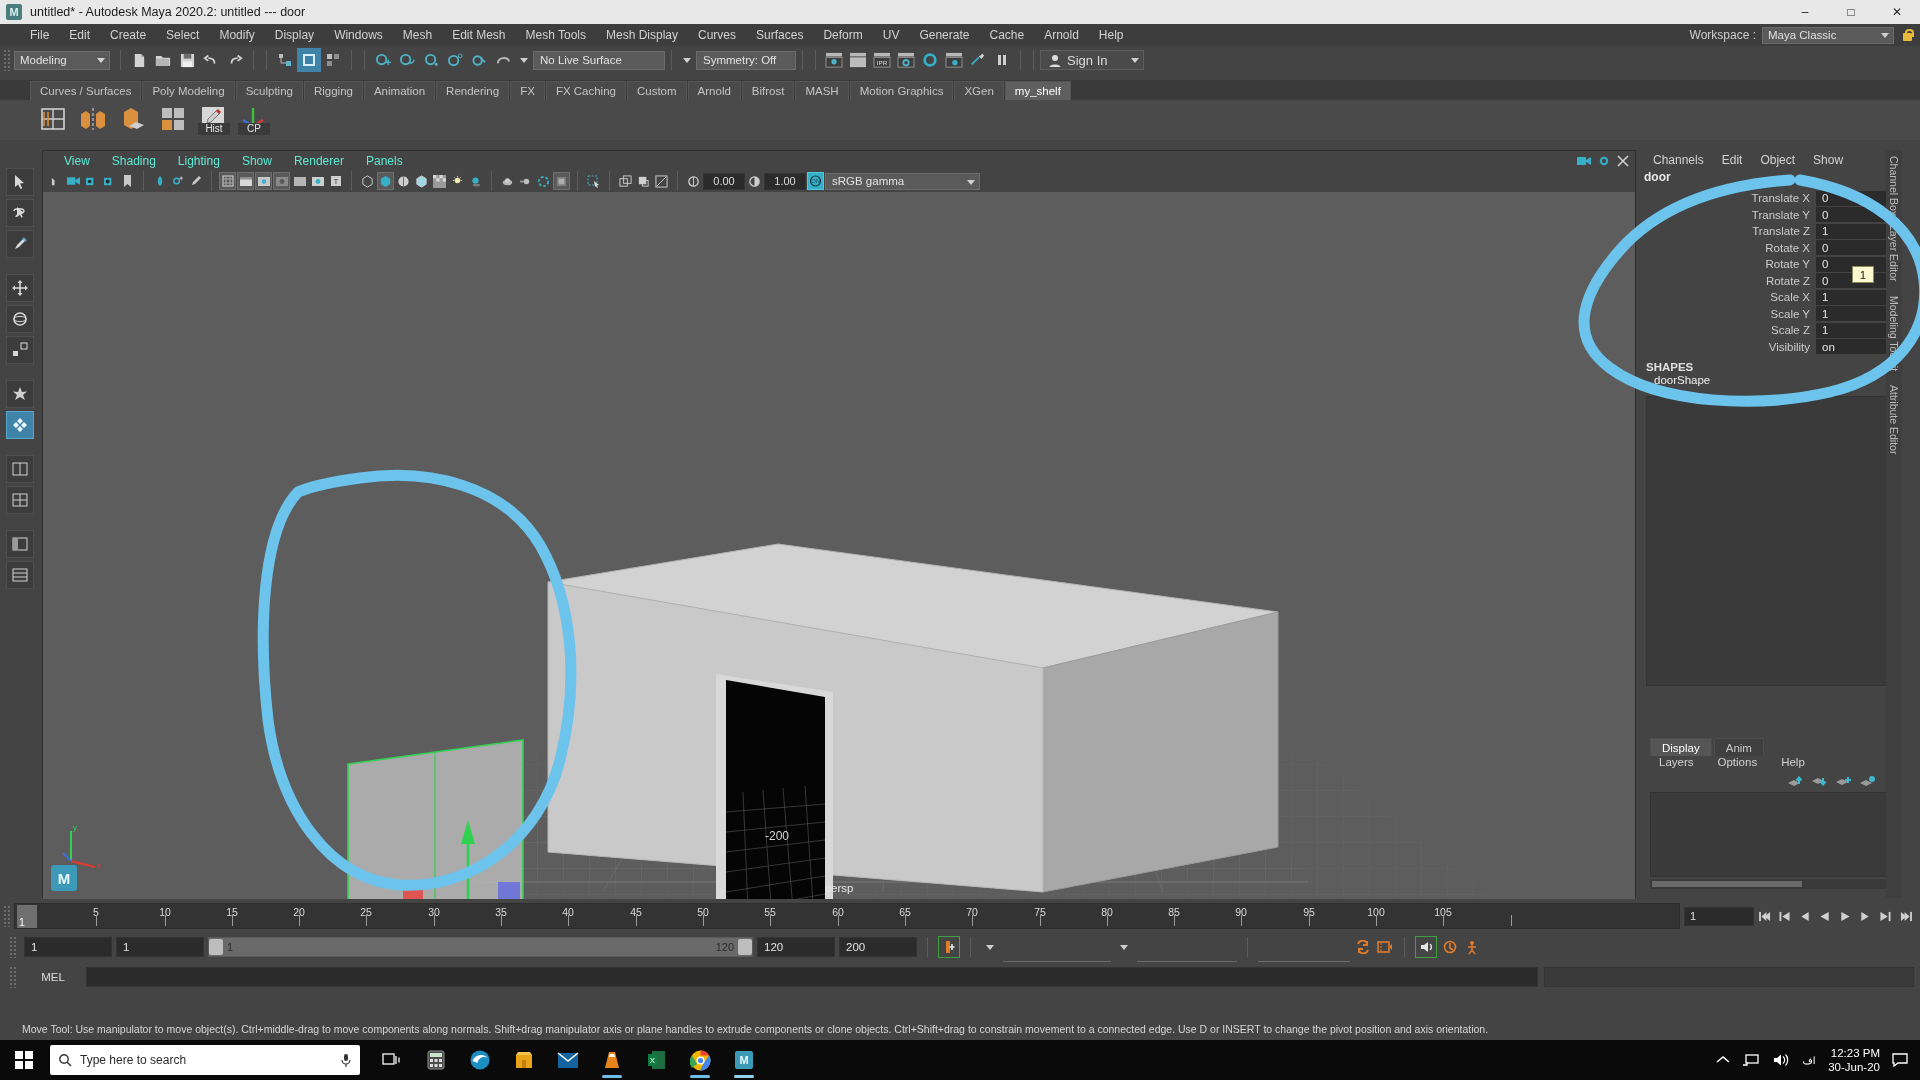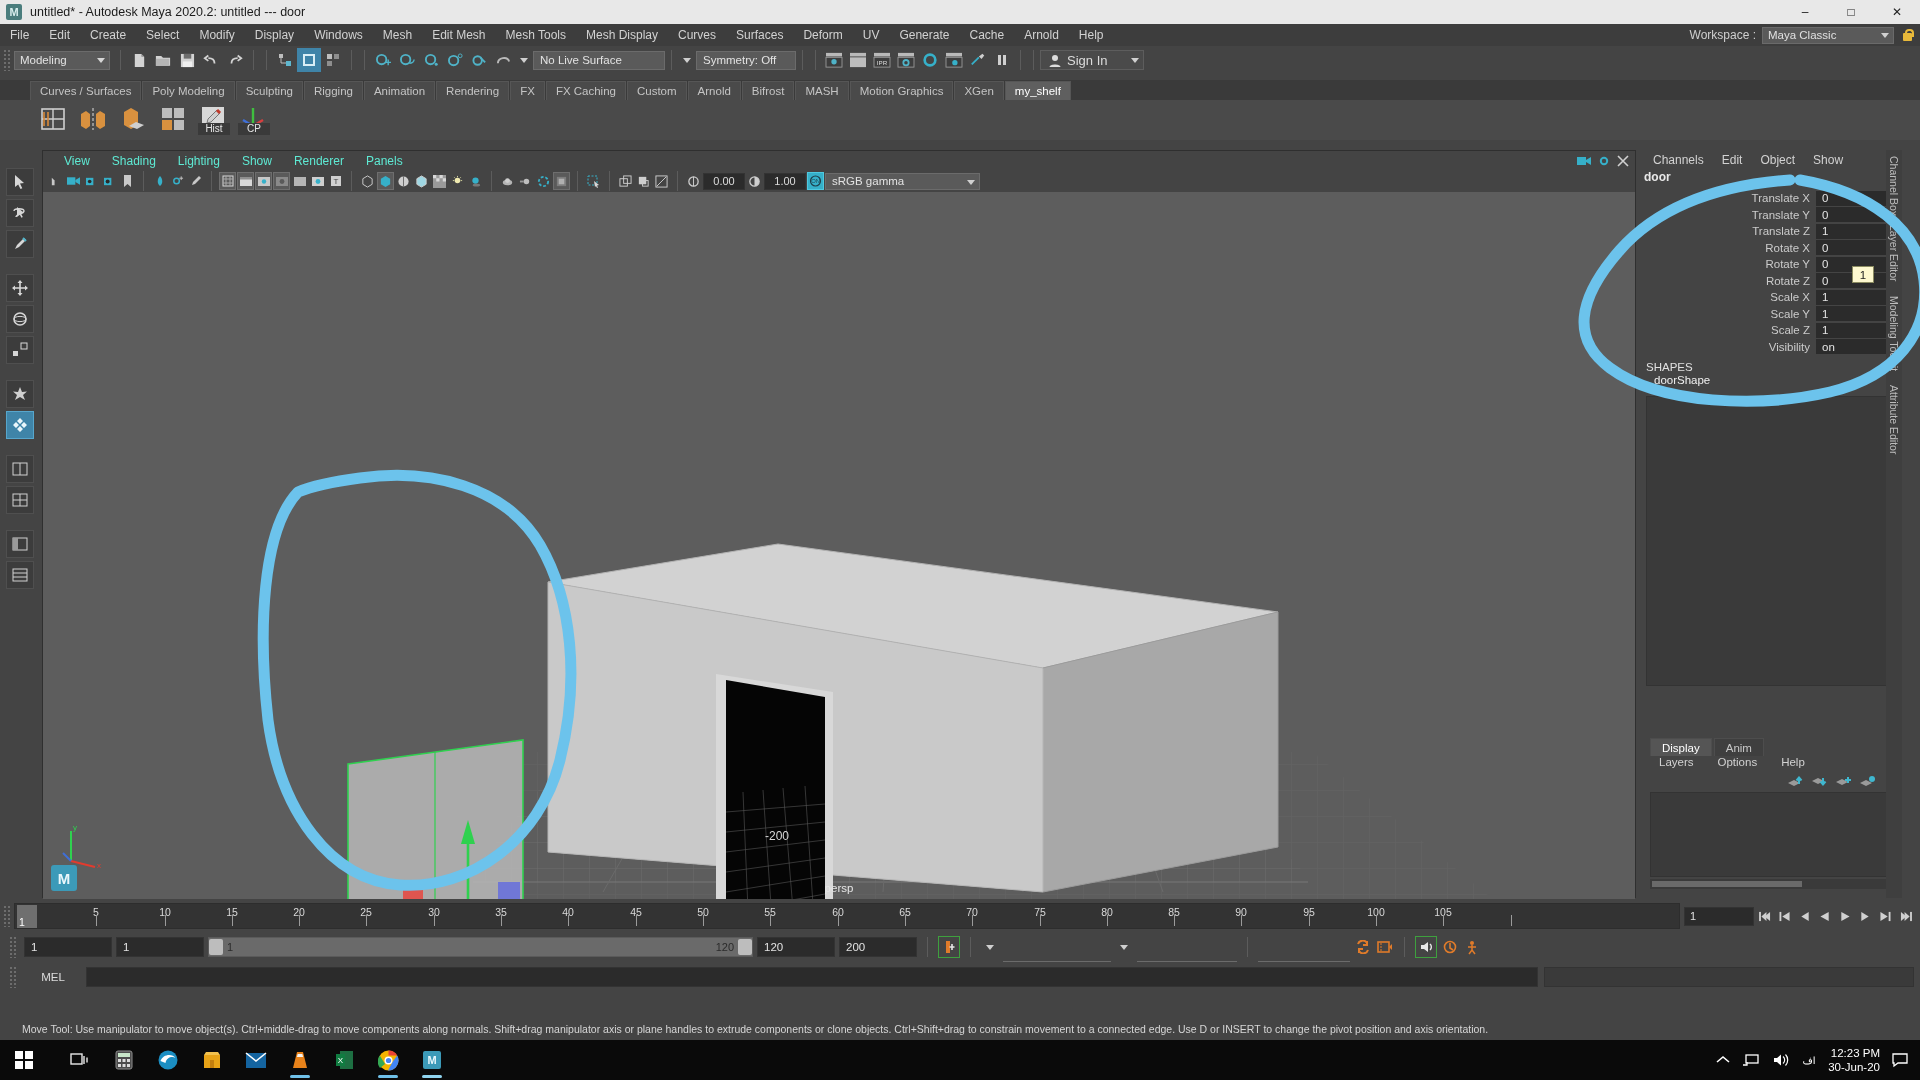--- a/index.html
+++ b/index.html
@@ -24,21 +24,21 @@
     color: #d8eeee; font-size: 11px; font-weight: bold;
   }
   .titlebar .tb-text { font-size: 12.5px; color: #1b1b1b; white-space: nowrap; }
   .tb-controls { margin-left: auto; display: flex; height: 24px; }
   .tb-btn { width: 46px; height: 24px; display: flex; align-items: center; justify-content: center;
             color: #222; font-size: 12px; }
 
   
   .menubar {
     position: absolute; left: 0; top: 24px; width: 1920px; height: 22px;
-    background: #3d3d3d; display: flex; align-items: center;
+    background: #3d3d3d; display: flex; align-items: center; padding-left: 20px;
   }
   .menubar .mi { padding: 0 10px; font-size: 12px; color: #d2d2d2; line-height: 22px; white-space: nowrap; }
   .ws-area { margin-left: auto; display: flex; align-items: center; padding-right: 6px; gap: 6px; }
   .ws-label { font-size: 12px; color: #cfcfcf; }
   .ws-select {
     width: 132px; height: 17px; background: #5a5a5a; border: 1px solid #6a6a6a;
     display: flex; align-items: center; padding-left: 5px; font-size: 11.5px; color: #e0e0e0;
     position: relative;
   }
   .ws-select .caret { position: absolute; right: 4px; top: 5px; border-left: 4px solid transparent;
@@ -160,21 +160,21 @@
   .cb-menubar .mi { padding: 0 9px; font-size: 12px; color: #d2d2d2; }
   .cb-title { height: 18px; padding-left: 4px; font-size: 12px; color: #e8e8e8; font-weight: bold; }
   .cb-rows { padding-top: 2px; }
   .cb-row { display: flex; height: 16.5px; align-items: center; }
   .cb-name { flex: 1; text-align: right; padding-right: 6px; font-size: 11.5px; color: #cbcbcb; }
   .cb-val {
     width: 86px; height: 15px; background: #2b2b2b; color: #e4e4e4;
     font-size: 11.5px; display: flex; align-items: center; padding-left: 5px;
     border: 1px solid #2b2b2b;
   }
-  .cb-section { font-size: 11.5px; color: #e0e0e0; font-weight: normal; padding: 6px 0 1px 6px; }
+  .cb-section { font-size: 11.5px; color: #e0e0e0; font-weight: bold; padding: 6px 0 1px 6px; }
   .cb-shape { font-size: 11.5px; color: #f0f0f0; padding-left: 14px; }
   .cb-blank { margin: 10px 6px 0 6px; height: 290px; background: #3a3a3a; border: 1px solid #333; }
 
   .layer-panel { position: absolute; left: 0; bottom: 0; width: 262px; height: 160px; }
   .layer-tabs { display: flex; height: 18px; padding-left: 10px; }
   .layer-tab { padding: 0 11px; font-size: 11.5px; line-height: 18px; color: #c8c8c8; background: #3f3f3f;
                border: 1px solid #4d4d4d; border-bottom: none; margin-right: 2px; }
   .layer-tab.sel { background: #555; color: #fff; }
   .layer-menu { display: flex; height: 18px; padding-left: 10px; gap: 6px; }
   .layer-menu .mi { padding: 0 9px; font-size: 11.5px; color: #d2d2d2; }
@@ -1253,20 +1253,31 @@
 
   <div class="taskbar">
     <div class="start-btn">
       <div class="win-logo">
           <i></i>
           <i></i>
           <i></i>
           <i></i>
         </div>
     </div>
+    <div class="search-box">
+      <svg width="14" height="14" viewBox="0 0 14 14">
+        <circle cx="6" cy="6" r="4.2" stroke="#333" stroke-width="1.4" fill="none"></circle>
+        <path d="M9.2 9.2L13 13" stroke="#333" stroke-width="1.4"></path>
+      </svg>
+      <span class="txt">Type here to search</span>
+      <svg class="mic" width="12" height="15" viewBox="0 0 12 15">
+        <rect x="4" y="1" width="4" height="7" rx="2" fill="#333"></rect>
+          <path d="M2 7a4 4 0 008 0M6 11v3" stroke="#333" stroke-width="1.2" fill="none"></path>
+      </svg>
+    </div>
     <div class="tb-apps">
       <div class="tb-app">
         <svg width="20" height="18" viewBox="0 0 20 18">
             <rect x="1" y="3" width="11" height="10" fill="none" stroke="#e8e8e8" stroke-width="1.4"></rect>
             <path d="M14 5v8M17 6.5v5" stroke="#e8e8e8" stroke-width="1.4"></path>
           </svg>
       </div>
       <div class="tb-app">
         <svg width="18" height="20" viewBox="0 0 18 20">
             <rect x="1" y="1" width="16" height="18" rx="2" fill="#4d4d4d" stroke="#8d8d8d"></rect>

